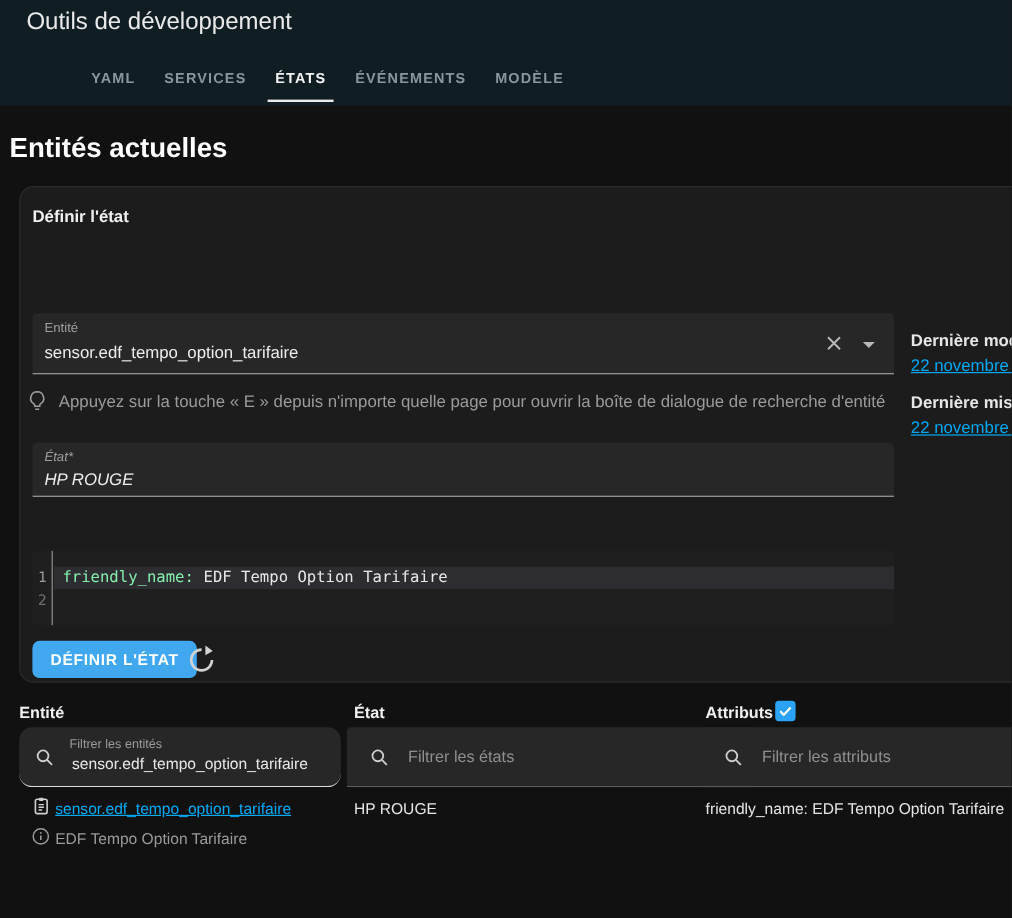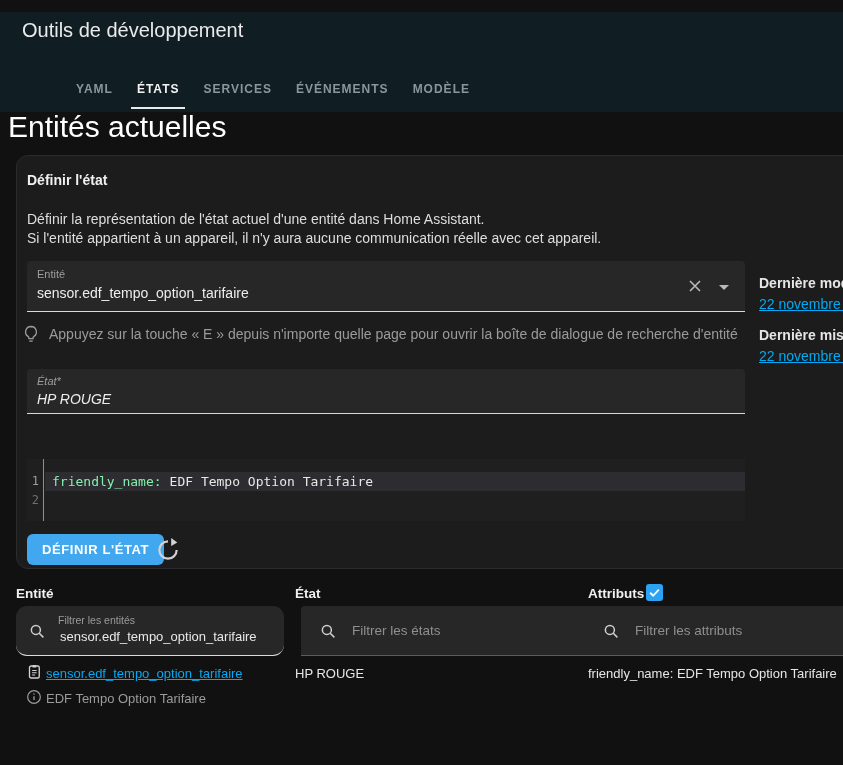--- a/index.html
+++ b/index.html
@@ -3,29 +3,29 @@
 <meta charset="utf-8">
 <style>
   * { box-sizing: border-box; }
   html,body { margin:0; padding:0; }
   body {
     width:843px; height:765px; overflow:hidden; position:relative;
     background:#111111; color:#e1e1e1;
     font-family:"Liberation Sans", sans-serif;
   }
   
-  .app-header { position:absolute; left:0; top:12px; width:843px; height:100px; background:#101e24; }
+  .app-header { position:absolute; left:0; top:0; width:843px; height:88px; background:#101e24; }
   .app-title { position:absolute; left:22px; top:7px; font-size:20px; font-weight:400; color:#eaeaea; }
   .tabs { position:absolute; left:64px; bottom:0; height:46px; display:flex; }
   .tab { position:relative; padding:0 12px; display:flex; align-items:center;
          font-size:12px; font-weight:700; letter-spacing:1px; color:#8b969c; cursor:pointer; }
   .tab.active { color:#f3f3f3; }
   .tab.active::after { content:""; position:absolute; left:6px; right:6px; bottom:3px; height:2px; background:#eaeaea; }
   
-  .page-heading { position:absolute; left:8px; top:110px; font-size:30px; font-weight:400; color:#ffffff; }
+  .page-heading { position:absolute; left:8px; top:110px; font-size:23px; font-weight:700; color:#ffffff; }
   
   .card { position:absolute; left:16px; top:155px; width:868px; height:414px;
           background:#1c1c1c; border:1px solid #2c2c2c; border-radius:12px; }
   .card-title { position:absolute; left:10px; top:16px; font-size:14px; font-weight:700; color:#f0f0f0; }
   .card-desc { position:absolute; left:10px; top:54px; font-size:14px; line-height:19px; color:#dedede; }
   .field { position:absolute; left:10px; width:718px; background:#272727;
            border-radius:4px 4px 0 0; border-bottom:1px solid #d9d9d9; }
   .field-entity { top:105px; height:51px; }
   .field-state  { top:213px; height:45px;font-style:italic; }
   .field-label { position:absolute; left:10px; top:7px; font-size:11px; color:#9e9e9e; }
@@ -61,21 +61,21 @@
   .il1 { top:0; } .lk1 { top:21px; } .il2 { top:52px; } .lk2 { top:73px; }
   
   .th { position:absolute; top:586px; font-size:13.5px; font-weight:700; color:#f0f0f0; }
   .th-entity { left:16px; } .th-state { left:295px; } .th-attr { left:588px; }
   .attr-checkbox { position:absolute; left:646px; top:584px; width:17px; height:17px;
                    background:#2ba2f3; border-radius:3px; cursor:pointer;
                    display:flex; align-items:center; justify-content:center; }
   .fcell { position:absolute; top:606px; height:50px; background:#272727; border-radius:4px 4px 0 0; }
   .fcell-entity { left:16px; width:268px; border-bottom:1px solid #dcdcdc;border-radius:11px; }
   .fcell-plain { border-bottom:1px solid #5c5c5c; display:flex; align-items:center; padding-left:18px; gap:13px; }
-  .fcell-state { left:301px; width:339px; }
+  .fcell-state { left:289px; width:339px; }
   .fcell-attr { left:584px; width:276px; }
   .search-icon { width:18px; height:18px; color:#cfcfcf; flex:none; }
   .fcell-entity .search-icon { position:absolute; left:12px; top:16px; }
   .flabel { position:absolute; left:42px; top:8px; font-size:10.5px; color:#9b9b9b; }
   .finput { background:transparent; border:none; outline:none; color:#e8e8e8;
             font-family:"Liberation Sans",sans-serif; font-size:13px; }
   .fcell-entity .finput { position:absolute; left:42px; top:22px; width:215px; }
   .fcell-plain .finput { width:200px; font-size:13.5px; }
   .fcell-plain .finput::placeholder { color:#8f8f8f; opacity:1; }
   .fcell-entity .finput::placeholder { color:#8f8f8f; opacity:1; }
@@ -87,35 +87,31 @@
   .info-icon { position:absolute; left:26px; top:689px; width:16px; height:16px; color:#9b9b9b; }
   .row-fname { position:absolute; left:46px; top:691px; font-size:13px; color:#9b9b9b; }
 </style>
 </head>
 <body>
 
 <div class="app-header">
   <div class="app-title">Outils de développement</div>
   <div class="tabs">
     <div class="tab">YAML</div>
+    <div class="tab">SERVICES</div>
     <div class="tab active">ÉTATS</div>
-    <div class="tab">SERVICES</div>
     <div class="tab">ÉVÉNEMENTS</div>
     <div class="tab">MODÈLE</div>
   </div>
 </div>
 
 <div class="page-heading">Entités actuelles</div>
 
 <div class="card">
   <div class="card-title">Définir l'état</div>
-  <div class="card-desc">
-    <div>Définir la représentation de l'état actuel d'une entité dans Home Assistant.</div>
-    <div>Si l'entité appartient à un appareil, il n'y aura aucune communication réelle avec cet appareil.</div>
-  </div>
 
   <div class="field field-entity">
     <span class="field-label">Entité</span>
     <span class="field-value">sensor.edf_tempo_option_tarifaire</span>
     <svg class="clear-icon" viewBox="0 0 16 16">
       <path d="M3 3 L13 13 M13 3 L3 13" stroke="currentColor" stroke-width="1.6" fill="none"></path>
     </svg>
     <span class="caret-icon"></span>
   </div>
 

